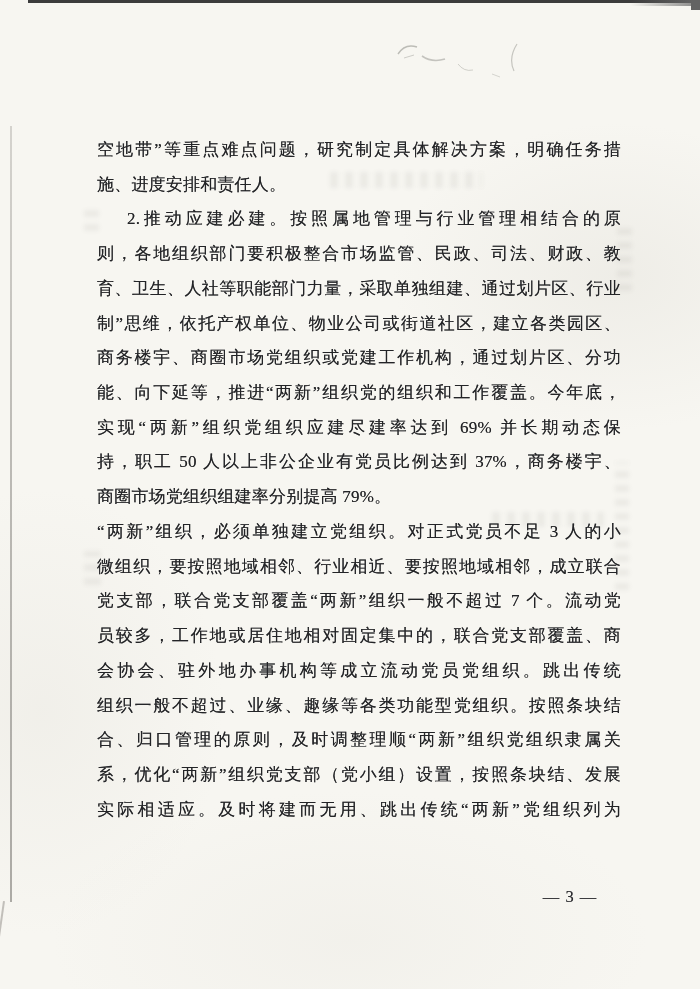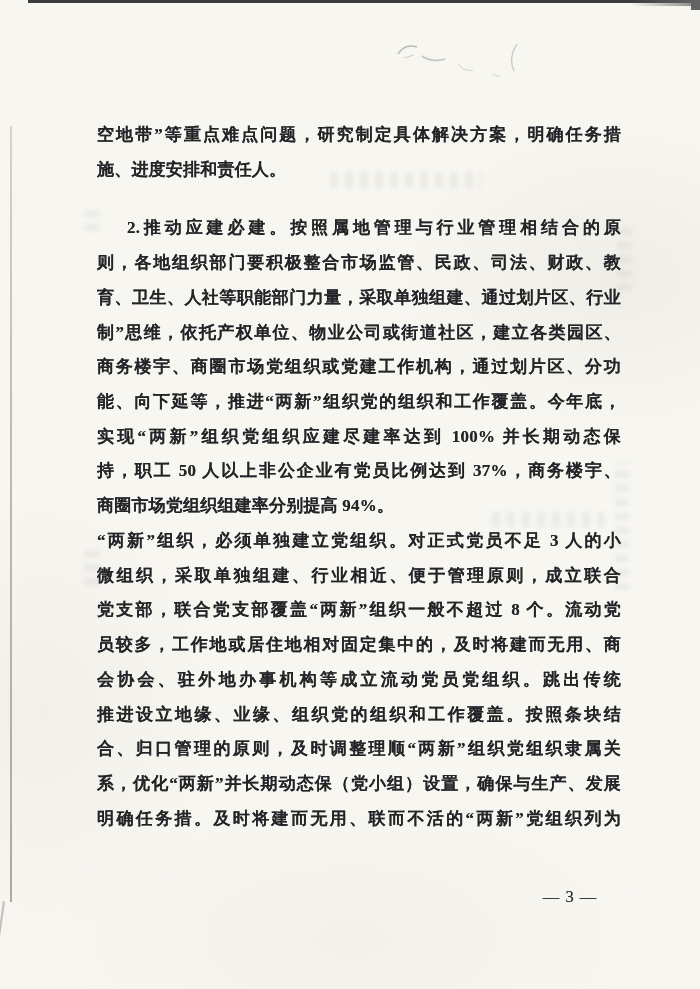--- a/index.html
+++ b/index.html
@@ -25,29 +25,29 @@
     background:#b4b2ad;transform:rotate(8deg);transform-origin:top left;opacity:.8;}
 
   .smudge{position:absolute;filter:blur(2px);
     background:repeating-linear-gradient(90deg,rgba(128,126,118,.13) 0 8px,transparent 8px 15px);
     opacity:.75;}
   .smudge.vert{background:repeating-linear-gradient(0deg,rgba(128,126,118,.13) 0 7px,transparent 7px 14px);}
 
   .scribble{position:absolute;left:392px;top:34px;}
 
   
-  .text-block{position:absolute;left:97px;top:118px;width:524px;font-weight:bold;}
+  .text-block{position:absolute;left:97px;top:133px;width:524px;}
   .line{
     height:34.72px;line-height:34.72px;font-size:17px;color:#232427;
     text-align:justify;text-align-last:justify;overflow:hidden;
     text-shadow:0 0 .4px rgba(10,10,14,.6);
     letter-spacing:.2px;white-space:normal;
   }
   .line.para-end{text-align-last:left;}
-  .line.indent{padding-left:30px;margin-top:24px;}
+  .line.indent{padding-left:30px;}
 
   .page-number{
     position:absolute;left:530px;top:884px;width:80px;height:26px;line-height:26px;
     font-size:16.5px;color:#2c2d31;text-align:center;letter-spacing:1px;
     text-shadow:0 0 .4px rgba(10,10,14,.5);
   }
 </style>
 </head>
 <body>
 
@@ -77,29 +77,29 @@
 
   <div class="text-block">
       <div class="line">空地带”等重点难点问题，研究制定具体解决方案，明确任务措</div>
       <div class="line para-end">施、进度安排和责任人。</div>
       <div class="line indent">2.推动应建必建。按照属地管理与行业管理相结合的原</div>
       <div class="line">则，各地组织部门要积极整合市场监管、民政、司法、财政、教</div>
       <div class="line">育、卫生、人社等职能部门力量，采取单独组建、通过划片区、行业</div>
       <div class="line">制”思维，依托产权单位、物业公司或街道社区，建立各类园区、</div>
       <div class="line">商务楼宇、商圈市场党组织或党建工作机构，通过划片区、分功</div>
       <div class="line">能、向下延等，推进“两新”组织党的组织和工作覆盖。今年底，</div>
-      <div class="line">实现“两新”组织党组织应建尽建率达到 100% 并长期动态保</div>
+      <div class="line">实现“两新”组织党组织应建尽建率达到 69% 并长期动态保</div>
       <div class="line">持，职工 50 人以上非公企业有党员比例达到 37%，商务楼宇、</div>
-      <div class="line para-end">商圈市场党组织组建率分别提高 94%。</div>
+      <div class="line para-end">商圈市场党组织组建率分别提高 79%。</div>
       <div class="line">“两新”组织，必须单独建立党组织。对正式党员不足 3 人的小</div>
-      <div class="line">微组织，采取单独组建、行业相近、便于管理原则，成立联合</div>
-      <div class="line">党支部，联合党支部覆盖“两新”组织一般不超过 8 个。流动党</div>
-      <div class="line">员较多，工作地或居住地相对固定集中的，及时将建而无用、商</div>
+      <div class="line">微组织，要按照地域相邻、行业相近、要按照地域相邻，成立联合</div>
+      <div class="line">党支部，联合党支部覆盖“两新”组织一般不超过 7 个。流动党</div>
+      <div class="line">员较多，工作地或居住地相对固定集中的，联合党支部覆盖、商</div>
       <div class="line">会协会、驻外地办事机构等成立流动党员党组织。跳出传统</div>
-      <div class="line">推进设立地缘、业缘、组织党的组织和工作覆盖。按照条块结</div>
+      <div class="line">组织一般不超过、业缘、趣缘等各类功能型党组织。按照条块结</div>
       <div class="line">合、归口管理的原则，及时调整理顺“两新”组织党组织隶属关</div>
-      <div class="line">系，优化“两新”并长期动态保（党小组）设置，确保与生产、发展</div>
-      <div class="line">明确任务措。及时将建而无用、联而不活的“两新”党组织列为</div>
+      <div class="line">系，优化“两新”组织党支部（党小组）设置，按照条块结、发展</div>
+      <div class="line">实际相适应。及时将建而无用、跳出传统“两新”党组织列为</div>
     </div>
 
   <div class="page-number">— 3 —</div>
 
 </div>
 
 </body></html>

